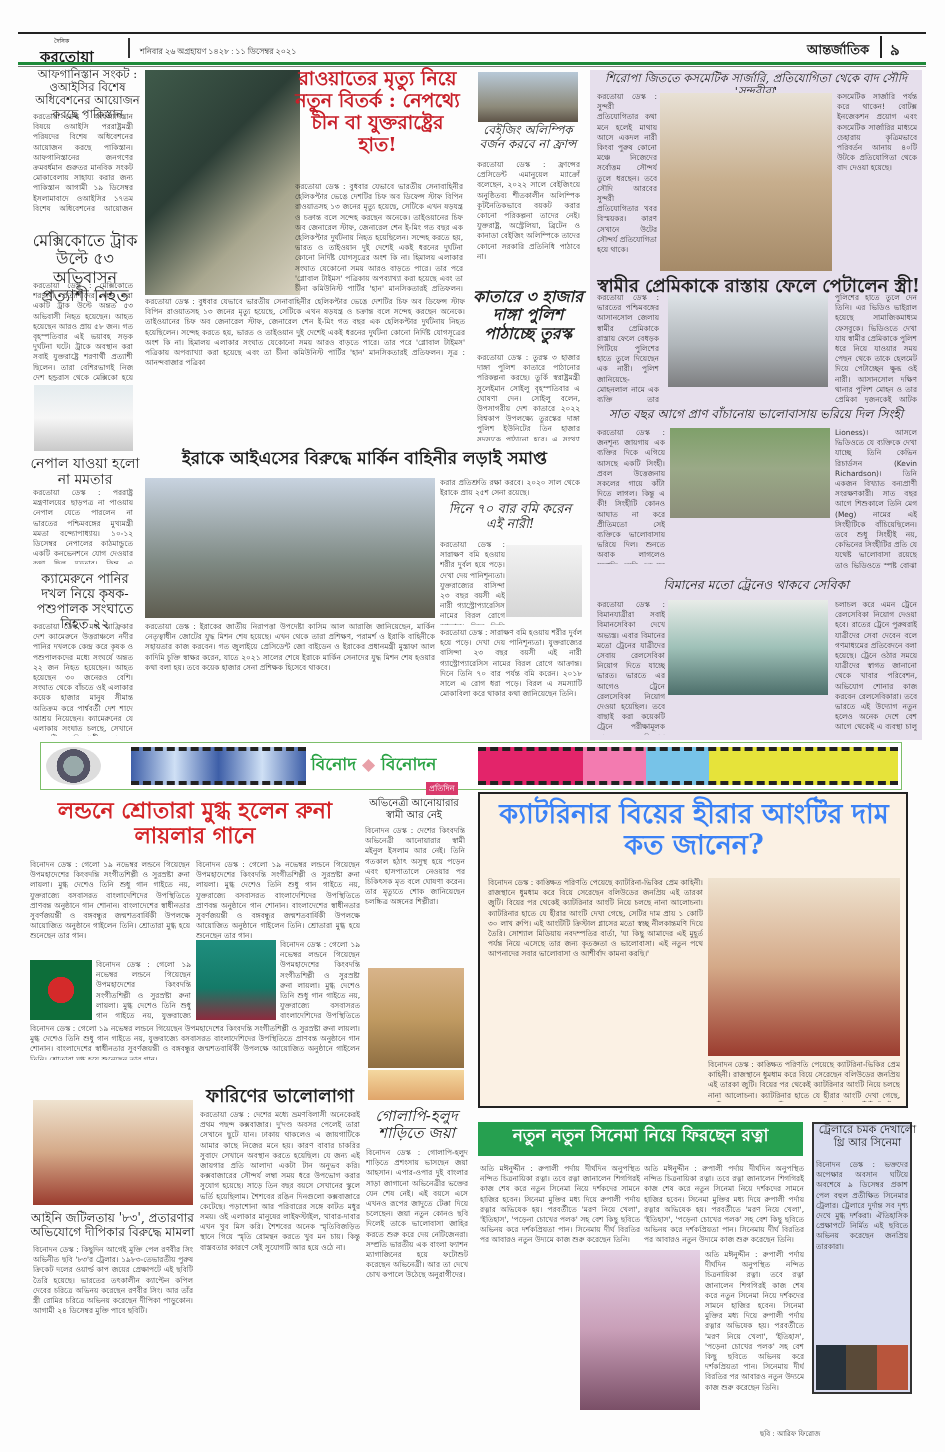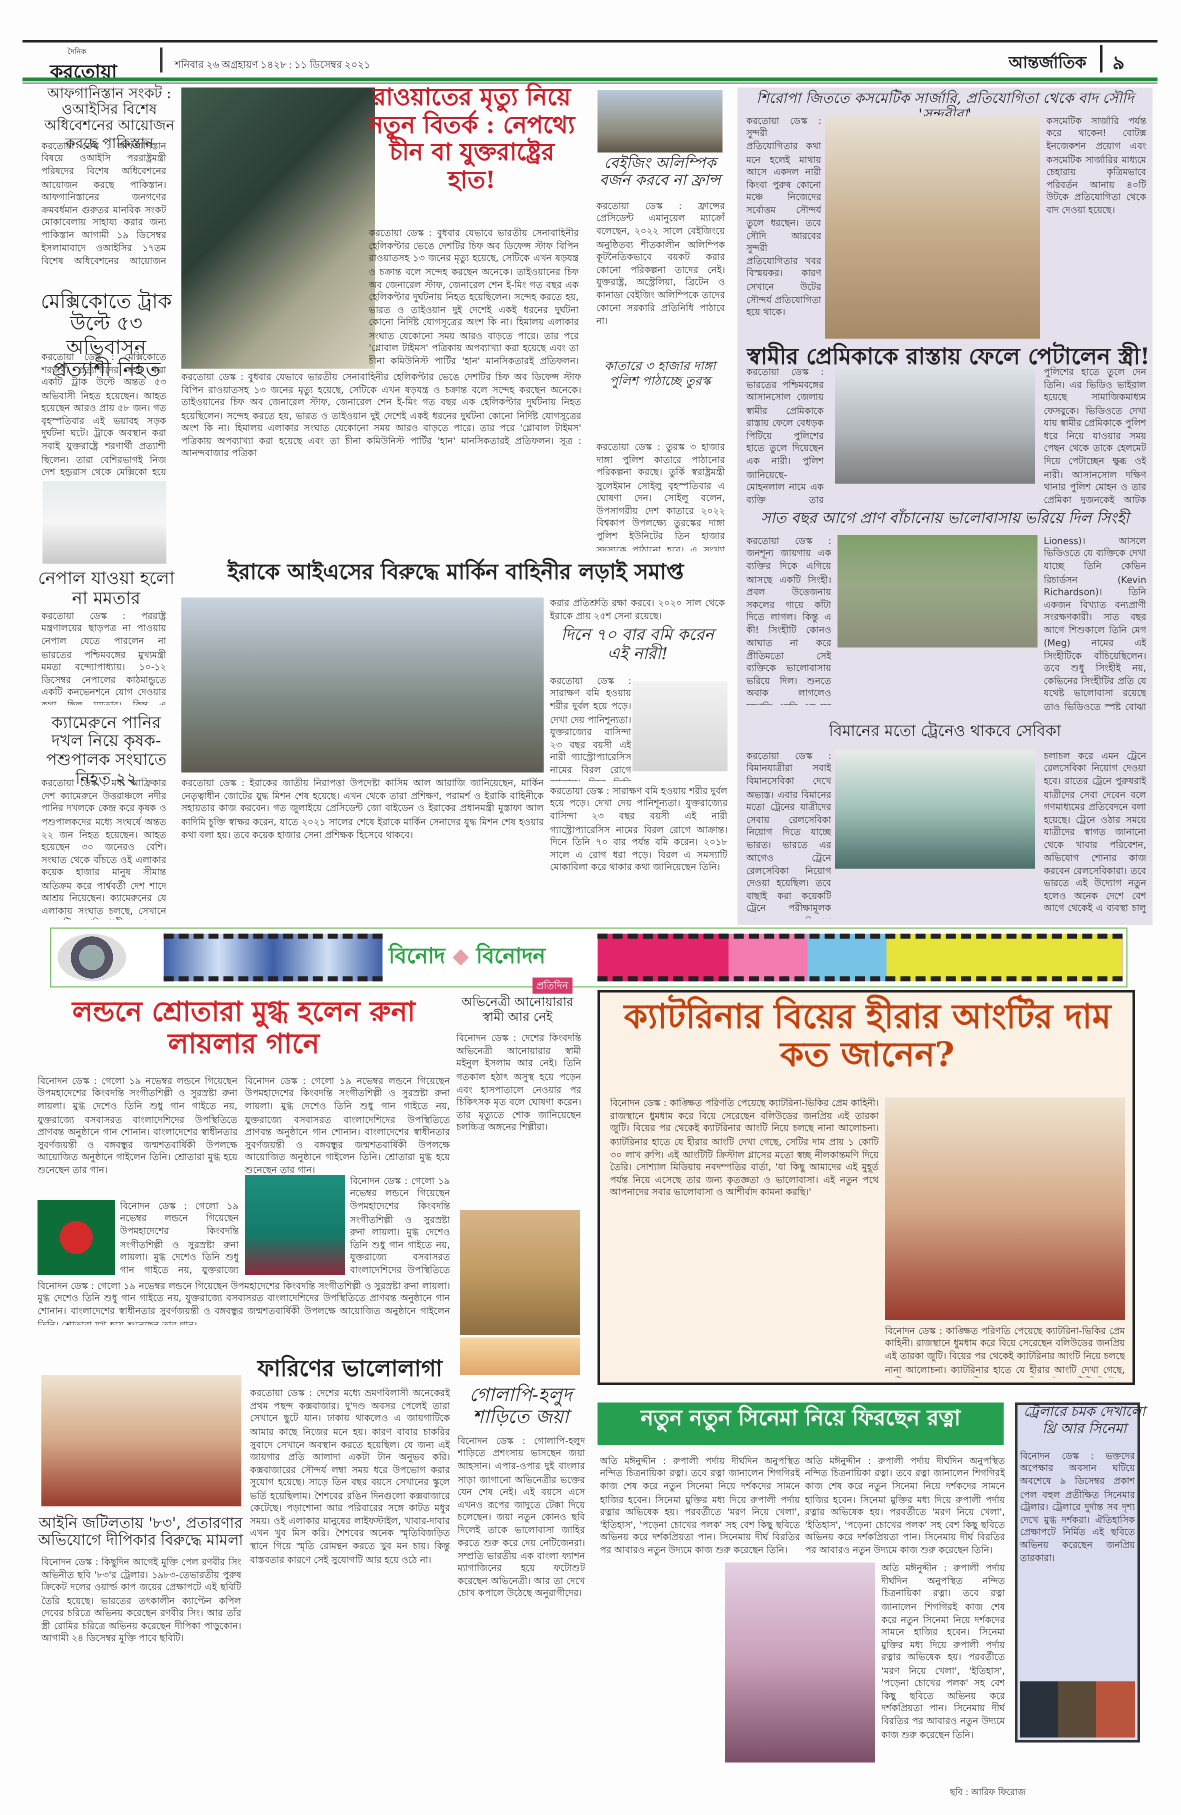--- a/index.html
+++ b/index.html
@@ -72,40 +72,40 @@
 <div class="abs body-text" style="left:33px;top:622px;width:100px;height:114px;">করতোয়া ডেস্ক : মধ্য আফ্রিকার দেশ ক্যামেরুনে উত্তরাঞ্চলে নদীর পানির দখলকে কেন্দ্র করে কৃষক ও পশুপালকদের মধ্যে সংঘর্ষে অন্তত ২২ জন নিহত হয়েছেন। আহত হয়েছেন ৩০ জনেরও বেশি। সংঘাত থেকে বাঁচতে ওই এলাকার কয়েক হাজার মানুষ সীমান্ত অতিক্রম করে পার্শ্ববর্তী দেশ শাদে আশ্রয় নিয়েছেন। ক্যামেরুনের যে এলাকায় সংঘাত চলছে, সেখানে কয়েকটি জাতিগোষ্ঠীর মানুষের বসবাস রয়েছে।</div>
 
 <div class="abs photo ph-general" style="left:145px;top:70px;width:155px;height:225px;"></div>
 <div class="abs hl" style="left:290px;top:68px;width:175px;font-size:19px;color:#c8202a;font-weight:bold;">রাওয়াতের মৃত্যু নিয়ে নতুন বিতর্ক : নেপথ্যে চীন বা যুক্তরাষ্ট্রের হাত!</div>
 <div class="abs body-text" style="left:295px;top:182px;width:168px;height:110px;">করতোয়া ডেস্ক : বুধবার যেভাবে ভারতীয় সেনাবাহিনীর হেলিকপ্টার ভেঙে দেশটির চিফ অব ডিফেন্স স্টাফ বিপিন রাওয়াতসহ ১৩ জনের মৃত্যু হয়েছে, সেটিকে এখন ষড়যন্ত্র ও চক্রান্ত বলে সন্দেহ করছেন অনেকে। তাইওয়ানের চিফ অব জেনারেল স্টাফ, জেনারেল শেন ই-মিং গত বছর এক হেলিকপ্টার দুর্ঘটনায় নিহত হয়েছিলেন। সন্দেহ করতে হয়, ভারত ও তাইওয়ান দুই দেশেই একই ধরনের দুর্ঘটনা কোনো নির্দিষ্ট যোগসূত্রের অংশ কি না। হিমালয় এলাকার সংঘাত যেকোনো সময় আরও বাড়তে পারে। তার পরে 'গ্লোবাল টাইমস' পত্রিকায় অপব্যাখ্যা করা হয়েছে এবং তা চীনা কমিউনিস্ট পার্টির 'হান' মানসিকতারই প্রতিফলন। সূত্র : আনন্দবাজার পত্রিকা</div>
 <div class="abs body-text" style="left:145px;top:297px;width:320px;height:145px;">করতোয়া ডেস্ক : বুধবার যেভাবে ভারতীয় সেনাবাহিনীর হেলিকপ্টার ভেঙে দেশটির চিফ অব ডিফেন্স স্টাফ বিপিন রাওয়াতসহ ১৩ জনের মৃত্যু হয়েছে, সেটিকে এখন ষড়যন্ত্র ও চক্রান্ত বলে সন্দেহ করছেন অনেকে। তাইওয়ানের চিফ অব জেনারেল স্টাফ, জেনারেল শেন ই-মিং গত বছর এক হেলিকপ্টার দুর্ঘটনায় নিহত হয়েছিলেন। সন্দেহ করতে হয়, ভারত ও তাইওয়ান দুই দেশেই একই ধরনের দুর্ঘটনা কোনো নির্দিষ্ট যোগসূত্রের অংশ কি না। হিমালয় এলাকার সংঘাত যেকোনো সময় আরও বাড়তে পারে। তার পরে 'গ্লোবাল টাইমস' পত্রিকায় অপব্যাখ্যা করা হয়েছে এবং তা চীনা কমিউনিস্ট পার্টির 'হান' মানসিকতারই প্রতিফলন। সূত্র : আনন্দবাজার পত্রিকা</div>
 
 <div class="abs photo ph-beijing" style="left:478px;top:72px;width:100px;height:50px;"></div>
 <div class="abs hl" style="left:472px;top:124px;width:112px;font-size:12px;font-style:italic;">বেইজিং অলিম্পিক বর্জন করবে না ফ্রান্স</div>
 <div class="abs body-text" style="left:477px;top:160px;width:103px;height:128px;">করতোয়া ডেস্ক : ফ্রান্সের প্রেসিডেন্ট এমানুয়েল ম্যাক্রোঁ বলেছেন, ২০২২ সালে বেইজিংয়ে অনুষ্ঠিতব্য শীতকালীন অলিম্পিক কূটনৈতিকভাবে বয়কট করার কোনো পরিকল্পনা তাদের নেই। যুক্তরাষ্ট্র, অস্ট্রেলিয়া, ব্রিটেন ও কানাডা বেইজিং অলিম্পিকে তাদের কোনো সরকারি প্রতিনিধি পাঠাবে না।</div>
-<div class="abs hl" style="left:472px;top:288px;width:112px;font-size:10px;font-style:italic;">কাতারে ৩ হাজার দাঙ্গা পুলিশ পাঠাচ্ছে তুরস্ক</div>
+<div class="abs hl" style="left:472px;top:288px;width:112px;font-size:16px;font-style:italic;font-weight:bold;">কাতারে ৩ হাজার দাঙ্গা পুলিশ পাঠাচ্ছে তুরস্ক</div>
 <div class="abs body-text" style="left:477px;top:353px;width:103px;height:88px;">করতোয়া ডেস্ক : তুরস্ক ৩ হাজার দাঙ্গা পুলিশ কাতারে পাঠানোর পরিকল্পনা করছে। তুর্কি স্বরাষ্ট্রমন্ত্রী সুলেইমান সোইলু বৃহস্পতিবার এ ঘোষণা দেন। সোইলু বলেন, উপসাগরীয় দেশ কাতারে ২০২২ বিশ্বকাপ উপলক্ষ্যে তুরস্কের দাঙ্গা পুলিশ ইউনিটের তিন হাজার সদস্যকে পাঠানো হবে। এ সংখ্যা আরও বাড়ানো হতে পারে।</div>
 
 <div class="abs lav" style="left:590px;top:70px;width:332px;height:670px;"></div>
 <div class="abs hl" style="left:592px;top:72px;width:328px;font-size:11.5px;font-style:italic;">শিরোপা জিততে কসমেটিক সার্জারি, প্রতিযোগিতা থেকে বাদ সৌদি 'সুন্দরীরা'</div>
 <div class="abs body-text" style="left:597px;top:92px;width:60px;height:178px;">করতোয়া ডেস্ক : সুন্দরী প্রতিযোগিতার কথা মনে হলেই মাথায় আসে একদল নারী কিংবা পুরুষ কোনো মঞ্চে নিজেদের সর্বোত্তম সৌন্দর্য তুলে ধরছেন। তবে সৌদি আরবের সুন্দরী প্রতিযোগিতার খবর বিস্ময়কর। কারণ সেখানে উটের সৌন্দর্য প্রতিযোগিতা হয়ে থাকে।</div>
 <div class="abs photo ph-camel" style="left:660px;top:93px;width:172px;height:178px;"></div>
 <div class="abs body-text" style="left:837px;top:92px;width:80px;height:178px;">কসমেটিক সার্জারি পর্যন্ত করে থাকেন! বোটক্স ইনজেকশন প্রয়োগ এবং কসমেটিক সার্জারির মাধ্যমে চেহারায় কৃত্রিমভাবে পরিবর্তন আনায় ৪০টি উটকে প্রতিযোগিতা থেকে বাদ দেওয়া হয়েছে।</div>
 
 <div class="abs hl" style="left:592px;top:276px;width:328px;font-size:18px;font-weight:bold;text-align:right;">স্বামীর প্রেমিকাকে রাস্তায় ফেলে পেটালেন স্ত্রী!</div>
 <div class="abs body-text" style="left:597px;top:293px;width:62px;height:110px;">করতোয়া ডেস্ক : ভারতের পশ্চিমবঙ্গের আসানসোল জেলায় স্বামীর প্রেমিকাকে রাস্তায় ফেলে বেধড়ক পিটিয়ে পুলিশের হাতে তুলে দিয়েছেন এক নারী। পুলিশ জানিয়েছে- মোহনলাল নামে এক ব্যক্তি তার প্রেমিকাকে নিয়ে গিয়েছিলেন হোটেলে। কিন্তু মোহনের স্ত্রী তার পিছু নিয়েছিলেন। পরে হোটেলের রুমে হাতেনাতে ধরে দুজনকেই</div>
 <div class="abs photo ph-street" style="left:668px;top:293px;width:160px;height:94px;"></div>
 <div class="abs body-text" style="left:835px;top:293px;width:82px;height:110px;">পুলিশের হাতে তুলে দেন তিনি। এর ভিডিও ভাইরাল হয়েছে সামাজিকমাধ্যম ফেসবুকে। ভিডিওতে দেখা যায় স্বামীর প্রেমিকাকে পুলিশ ধরে নিয়ে যাওয়ার সময় পেছন থেকে তাকে হেলমেট দিয়ে পেটাচ্ছেন ক্ষুব্ধ ওই নারী। আসানসোল দক্ষিণ থানার পুলিশ মোহন ও তার প্রেমিকা দুজনকেই আটক করে। অবশ্য পরে থানা থেকে তাদের জামিন দেওয়া হয়।</div>
 
 <div class="abs hl" style="left:592px;top:408px;width:328px;font-size:12px;font-style:italic;">সাত বছর আগে প্রাণ বাঁচানোয় ভালোবাসায় ভরিয়ে দিল সিংহী</div>
 <div class="abs body-text" style="left:597px;top:428px;width:68px;height:136px;">করতোয়া ডেস্ক : জনশূন্য জায়গায় এক ব্যক্তির দিকে এগিয়ে আসছে একটি সিংহী। প্রবল উত্তেজনায় সকলের গায়ে কাঁটা দিতে লাগল। কিন্তু এ কী! সিংহীটি কোনও আঘাত না করে প্রীতিমতো সেই ব্যক্তিকে ভালোবাসায় ভরিয়ে দিল। শুনতে অবাক লাগলেও সম্প্রতি এমনি এক মন ভালো করা ভিডিও ভাইরাল হয়েছে (Viral Video)। ভিডিওটিতে দেখা যাচ্ছে, একজন ব্যক্তি একটি সিংহীর মুখোমুখি হলেও আশ্চর্যজনকভাবে সিংহীটি তাকে আক্রমণ না করে তার প্রতি ভালোবাসা প্রকাশ করতে শুরু করে (Man meet</div>
 <div class="abs photo ph-lion" style="left:670px;top:428px;width:160px;height:90px;"></div>
 <div class="abs body-text" style="left:835px;top:428px;width:82px;height:140px;">Lioness)। আসলে ভিডিওতে যে ব্যক্তিকে দেখা যাচ্ছে তিনি কেভিন রিচার্ডসন (Kevin Richardson)। তিনি একজন বিখ্যাত বন্যপ্রাণী সংরক্ষণকারী। সাত বছর আগে শিশুকালে তিনি মেগ (Meg) নামের এই সিংহীটিকে বাঁচিয়েছিলেন। তবে শুধু সিংহীই নয়, কেভিনের সিংহীটির প্রতি যে যথেষ্ট ভালোবাসা রয়েছে তাও ভিডিওতে স্পষ্ট বোঝা যাচ্ছে। Viral Video of man meet lioness: এমন চমকপ্রদ ভিডিওটি দেখে সোশ্যাল মিডিয়ার সকলেই হতবাক হয়ে গিয়েছেন।</div>
 
-<div class="abs hl" style="left:592px;top:578px;width:328px;font-size:12.5px;">বিমানের মতো ট্রেনেও থাকবে সেবিকা</div>
+<div class="abs hl" style="left:592px;top:578px;width:328px;font-size:12.5px;font-style:italic;">বিমানের মতো ট্রেনেও থাকবে সেবিকা</div>
 <div class="abs body-text" style="left:597px;top:600px;width:68px;height:135px;">করতোয়া ডেস্ক : বিমানযাত্রীরা সবাই বিমানসেবিকা দেখে অভ্যস্ত। এবার বিমানের মতো ট্রেনের যাত্রীদের সেবায় রেলসেবিকা নিয়োগ দিতে যাচ্ছে ভারত। ভারতে এর আগেও ট্রেনে রেলসেবিকা নিয়োগ দেওয়া হয়েছিল। তবে বাছাই করা কয়েকটি ট্রেনে পরীক্ষামূলক ভাবে এ নিয়োগ দিয়েছিল কর্তৃপক্ষ।</div>
 <div class="abs photo ph-train" style="left:668px;top:600px;width:160px;height:95px;"></div>
 <div class="abs body-text" style="left:835px;top:600px;width:82px;height:135px;">চলাচল করে এমন ট্রেনে রেলসেবিকা নিয়োগ দেওয়া হবে। রাতের ট্রেনে পুরুষরাই যাত্রীদের সেবা দেবেন বলে গণমাধ্যমের প্রতিবেদনে বলা হয়েছে। ট্রেনে ওঠার সময়ে যাত্রীদের স্বাগত জানানো থেকে খাবার পরিবেশন, অভিযোগ শোনার কাজ করবেন রেলসেবিকারা। তবে ভারতে এই উদ্যোগ নতুন হলেও অনেক দেশে বেশ আগে থেকেই এ ব্যবস্থা চালু রয়েছে।</div>
 
 <div class="abs hl" style="left:142px;top:449px;width:445px;font-size:17px;font-weight:bold;">ইরাকে আইএসের বিরুদ্ধে মার্কিন বাহিনীর লড়াই সমাপ্ত</div>
 <div class="abs photo ph-soldiers" style="left:145px;top:478px;width:290px;height:140px;"></div>
 <div class="abs body-text" style="left:440px;top:478px;width:140px;height:22px;">করার প্রতিশ্রুতি রক্ষা করবে। ২০২০ সাল থেকে ইরাকে প্রায় ২৫শ সেনা রয়েছে।</div>
 <div class="abs body-text" style="left:145px;top:622px;width:290px;height:114px;">করতোয়া ডেস্ক : ইরাকের জাতীয় নিরাপত্তা উপদেষ্টা কাসিম আল আরাজি জানিয়েছেন, মার্কিন নেতৃত্বাধীন জোটের যুদ্ধ মিশন শেষ হয়েছে। এখন থেকে তারা প্রশিক্ষণ, পরামর্শ ও ইরাকি বাহিনীকে সহায়তার কাজ করবেন। গত জুলাইয়ে প্রেসিডেন্ট জো বাইডেন ও ইরাকের প্রধানমন্ত্রী মুস্তাফা আল কাদিমি চুক্তি স্বাক্ষর করেন, যাতে ২০২১ সালের শেষে ইরাকে মার্কিন সেনাদের যুদ্ধ মিশন শেষ হওয়ার কথা বলা হয়। তবে কয়েক হাজার সেনা প্রশিক্ষক হিসেবে থাকবে।</div>
 
 <div class="abs hl" style="left:440px;top:502px;width:140px;font-size:13px;font-style:italic;">দিনে ৭০ বার বমি করেন এই নারী!</div>
@@ -132,21 +132,21 @@
 <div class="abs body-text" style="left:30px;top:1024px;width:330px;height:36px;">বিনোদন ডেস্ক : গেলো ১৯ নভেম্বর লন্ডনে গিয়েছেন উপমহাদেশের কিংবদন্তি সংগীতশিল্পী ও সুরস্রষ্টা রুনা লায়লা। মুগ্ধ দেশেও তিনি শুধু গান গাইতে নয়, যুক্তরাজ্যে বসবাসরত বাংলাদেশিদের উপস্থিতিতে প্রাণবন্ত অনুষ্ঠানে গান শোনান। বাংলাদেশের স্বাধীনতার সুবর্ণজয়ন্তী ও বঙ্গবন্ধুর জন্মশতবার্ষিকী উপলক্ষে আয়োজিত অনুষ্ঠানে গাইলেন তিনি। শ্রোতারা মুগ্ধ হয়ে শুনেছেন তার গান।</div>
 <div class="abs body-text" style="left:196px;top:860px;width:164px;height:80px;">বিনোদন ডেস্ক : গেলো ১৯ নভেম্বর লন্ডনে গিয়েছেন উপমহাদেশের কিংবদন্তি সংগীতশিল্পী ও সুরস্রষ্টা রুনা লায়লা। মুগ্ধ দেশেও তিনি শুধু গান গাইতে নয়, যুক্তরাজ্যে বসবাসরত বাংলাদেশিদের উপস্থিতিতে প্রাণবন্ত অনুষ্ঠানে গান শোনান। বাংলাদেশের স্বাধীনতার সুবর্ণজয়ন্তী ও বঙ্গবন্ধুর জন্মশতবার্ষিকী উপলক্ষে আয়োজিত অনুষ্ঠানে গাইলেন তিনি। শ্রোতারা মুগ্ধ হয়ে শুনেছেন তার গান।</div>
 <div class="abs photo ph-singer" style="left:196px;top:940px;width:80px;height:80px;"></div>
 <div class="abs body-text" style="left:280px;top:940px;width:80px;height:80px;">বিনোদন ডেস্ক : গেলো ১৯ নভেম্বর লন্ডনে গিয়েছেন উপমহাদেশের কিংবদন্তি সংগীতশিল্পী ও সুরস্রষ্টা রুনা লায়লা। মুগ্ধ দেশেও তিনি শুধু গান গাইতে নয়, যুক্তরাজ্যে বসবাসরত বাংলাদেশিদের উপস্থিতিতে প্রাণবন্ত অনুষ্ঠানে গান শোনান। বাংলাদেশের স্বাধীনতার সুবর্ণজয়ন্তী ও বঙ্গবন্ধুর জন্মশতবার্ষিকী উপলক্ষে আয়োজিত অনুষ্ঠানে গাইলেন তিনি। শ্রোতারা মুগ্ধ হয়ে শুনেছেন তার গান।</div>
 
 <div class="abs hl" style="left:364px;top:797px;width:100px;font-size:10px;">অভিনেত্রী আনোয়ারার স্বামী আর নেই</div>
 <div class="abs body-text" style="left:365px;top:826px;width:100px;height:140px;">বিনোদন ডেস্ক : দেশের কিংবদন্তি অভিনেত্রী আনোয়ারার স্বামী মইনুল ইসলাম আর নেই। তিনি গতকাল হঠাৎ অসুস্থ হয়ে পড়েন এবং হাসপাতালে নেওয়ার পর চিকিৎসক মৃত বলে ঘোষণা করেন। তার মৃত্যুতে শোক জানিয়েছেন চলচ্চিত্র অঙ্গনের শিল্পীরা।</div>
 <div class="abs photo ph-actress" style="left:368px;top:968px;width:96px;height:100px;"></div>
 
 <div class="abs peach-box" style="left:478px;top:792px;width:430px;height:316px;"></div>
-<div class="abs hl" style="left:485px;top:798px;width:418px;font-size:27px;color:#c2410c;font-weight:bold;">ক্যাটরিনার বিয়ের হীরার আংটির দাম কত জানেন?</div>
+<div class="abs hl" style="left:485px;top:798px;width:418px;font-size:27px;color:#3b82f6;font-weight:bold;">ক্যাটরিনার বিয়ের হীরার আংটির দাম কত জানেন?</div>
 <div class="abs body-text" style="left:488px;top:878px;width:215px;height:222px;">বিনোদন ডেস্ক : কাঙ্ক্ষিত পরিণতি পেয়েছে ক্যাটরিনা-ভিকির প্রেম কাহিনী। রাজস্থানে ধুমধাম করে বিয়ে সেরেছেন বলিউডের জনপ্রিয় এই তারকা জুটি। বিয়ের পর থেকেই ক্যাটরিনার আংটি নিয়ে চলছে নানা আলোচনা। ক্যাটরিনার হাতে যে হীরার আংটি দেখা গেছে, সেটির দাম প্রায় ১ কোটি ৩০ লাখ রুপি। এই আংটিটি ক্রিস্টাল গ্লাসের মতো স্বচ্ছ নীলকান্তমণি দিয়ে তৈরি। সোশ্যাল মিডিয়ায় নবদম্পতির বার্তা, 'যা কিছু আমাদের এই মুহূর্ত পর্যন্ত নিয়ে এসেছে তার জন্য কৃতজ্ঞতা ও ভালোবাসা। এই নতুন পথে আপনাদের সবার ভালোবাসা ও আশীর্বাদ কামনা করছি।'</div>
 <div class="abs photo ph-couple" style="left:708px;top:878px;width:192px;height:178px;"></div>
 <div class="abs body-text" style="left:708px;top:1060px;width:192px;height:42px;">বিনোদন ডেস্ক : কাঙ্ক্ষিত পরিণতি পেয়েছে ক্যাটরিনা-ভিকির প্রেম কাহিনী। রাজস্থানে ধুমধাম করে বিয়ে সেরেছেন বলিউডের জনপ্রিয় এই তারকা জুটি। বিয়ের পর থেকেই ক্যাটরিনার আংটি নিয়ে চলছে নানা আলোচনা। ক্যাটরিনার হাতে যে হীরার আংটি দেখা গেছে, সেটির দাম প্রায় ১ কোটি ৩০ লাখ রুপি। এই আংটিটি ক্রিস্টাল গ্লাসের মতো স্বচ্ছ নীলকান্তমণি দিয়ে তৈরি। সোশ্যাল মিডিয়ায় নবদম্পতির বার্তা, 'যা কিছু আমাদের এই মুহূর্ত পর্যন্ত নিয়ে এসেছে তার জন্য কৃতজ্ঞতা ও ভালোবাসা। এই নতুন পথে আপনাদের সবার ভালোবাসা ও আশীর্বাদ কামনা করছি।'</div>
 
 <div class="abs photo ph-couple" style="left:33px;top:1100px;width:160px;height:105px;"></div>
 <div class="abs hl" style="left:30px;top:1212px;width:165px;font-size:12px;">আইনি জটিলতায় '৮৩', প্রতারণার অভিযোগে দীপিকার বিরুদ্ধে মামলা</div>
 <div class="abs body-text" style="left:33px;top:1245px;width:160px;height:190px;">বিনোদন ডেস্ক : কিছুদিন আগেই মুক্তি পেল রণবীর সিং অভিনীত ছবি '৮৩'র ট্রেলার। ১৯৮৩-তেভারতীয় পুরুষ ক্রিকেট দলের ওয়ার্ল্ড কাপ জয়ের প্রেক্ষাপটে এই ছবিটি তৈরি হয়েছে। ভারতের তৎকালীন ক্যাপ্টেন কপিল দেবের চরিত্রে অভিনয় করেছেন রণবীর সিং। আর তাঁর স্ত্রী রোমির চরিত্রে অভিনয় করেছেন দীপিকা পাড়ুকোন। আগামী ২৪ ডিসেম্বর মুক্তি পাবে ছবিটি।</div>
 
 <div class="abs hl" style="left:200px;top:1070px;width:160px;font-size:18px;font-weight:bold;margin-top:16px;">ফারিণের ভালোলাগা</div>
 <div class="abs body-text" style="left:200px;top:1110px;width:160px;height:330px;">করতোয়া ডেস্ক : দেশের মধ্যে ভ্রমণবিলাসী অনেকেরই প্রথম পছন্দ কক্সবাজার। দু'দণ্ড অবসর পেলেই তারা সেখানে ছুটে যান। ঢাকায় থাকলেও এ জায়গাটিকে আমার কাছে নিজের মনে হয়। কারণ বাবার চাকরির সুবাদে সেখানে অবস্থান করতে হয়েছিল। যে জন্য এই জায়গার প্রতি আলাদা একটা টান অনুভব করি। কক্সবাজারের সৌন্দর্য লম্বা সময় ধরে উপভোগ করার সুযোগ হয়েছে। সাড়ে তিন বছর বয়সে সেখানের স্কুলে ভর্তি হয়েছিলাম। শৈশবের রঙিন দিনগুলো কক্সবাজারে কেটেছে। পড়াশোনা আর পরিবারের সঙ্গে কাটত মধুর সময়। ওই এলাকার মানুষের লাইফস্টাইল, খাবার-দাবার এখন খুব মিস করি। শৈশবের অনেক স্মৃতিবিজড়িত স্থানে গিয়ে স্মৃতি রোমন্থন করতে খুব মন চায়। কিন্তু বাস্তবতার কারণে সেই সুযোগটি আর হয়ে ওঠে না।</div>
@@ -157,15 +157,15 @@
 
 <div class="abs green-band" style="left:478px;top:1122px;width:325px;height:34px;"></div>
 <div class="abs hl" style="left:480px;top:1126px;width:321px;font-size:17px;color:#fff;font-weight:bold;">নতুন নতুন সিনেমা নিয়ে ফিরছেন রত্না</div>
 <div class="abs body-text" style="left:480px;top:1164px;width:160px;height:275px;">অতি মঈনুদ্দীন : রুপালী পর্দায় দীর্ঘদিন অনুপস্থিত নন্দিত চিত্রনায়িকা রত্না। তবে রত্না জানালেন শিগগিরই কাজ শেষ করে নতুন সিনেমা নিয়ে দর্শকদের সামনে হাজির হবেন। সিনেমা মুক্তির মধ্য দিয়ে রুপালী পর্দায় রত্নার অভিষেক হয়। পরবর্তীতে 'মরণ নিয়ে খেলা', 'ইতিহাস', 'পড়েনা চোখের পলক' সহ বেশ কিছু ছবিতে অভিনয় করে দর্শকপ্রিয়তা পান। সিনেমায় দীর্ঘ বিরতির পর আবারও নতুন উদ্যমে কাজ শুরু করেছেন তিনি।</div>
 <div class="abs body-text" style="left:644px;top:1164px;width:160px;height:80px;">অতি মঈনুদ্দীন : রুপালী পর্দায় দীর্ঘদিন অনুপস্থিত নন্দিত চিত্রনায়িকা রত্না। তবে রত্না জানালেন শিগগিরই কাজ শেষ করে নতুন সিনেমা নিয়ে দর্শকদের সামনে হাজির হবেন। সিনেমা মুক্তির মধ্য দিয়ে রুপালী পর্দায় রত্নার অভিষেক হয়। পরবর্তীতে 'মরণ নিয়ে খেলা', 'ইতিহাস', 'পড়েনা চোখের পলক' সহ বেশ কিছু ছবিতে অভিনয় করে দর্শকপ্রিয়তা পান। সিনেমায় দীর্ঘ বিরতির পর আবারও নতুন উদ্যমে কাজ শুরু করেছেন তিনি।</div>
 <div class="abs photo ph-ratna" style="left:580px;top:1250px;width:120px;height:160px;"></div>
 <div class="abs body-text" style="left:705px;top:1250px;width:99px;height:175px;">অতি মঈনুদ্দীন : রুপালী পর্দায় দীর্ঘদিন অনুপস্থিত নন্দিত চিত্রনায়িকা রত্না। তবে রত্না জানালেন শিগগিরই কাজ শেষ করে নতুন সিনেমা নিয়ে দর্শকদের সামনে হাজির হবেন। সিনেমা মুক্তির মধ্য দিয়ে রুপালী পর্দায় রত্নার অভিষেক হয়। পরবর্তীতে 'মরণ নিয়ে খেলা', 'ইতিহাস', 'পড়েনা চোখের পলক' সহ বেশ কিছু ছবিতে অভিনয় করে দর্শকপ্রিয়তা পান। সিনেমায় দীর্ঘ বিরতির পর আবারও নতুন উদ্যমে কাজ শুরু করেছেন তিনি।</div>
 <div class="abs" style="left:760px;top:1428px;font-size:7px;font-family:'DejaVu Sans',sans-serif;color:#333;">ছবি : আরিফ ফিরোজ</div>
 
 <div class="abs blue-box" style="left:812px;top:1122px;width:100px;height:272px;"></div>
-<div class="abs hl" style="left:814px;top:1124px;width:107px;font-size:11px;font-style:italic;">ট্রেলারে চমক দেখালো থ্রি আর সিনেমা</div>
+<div class="abs hl" style="left:814px;top:1124px;width:107px;font-size:11px;">ট্রেলারে চমক দেখালো থ্রি আর সিনেমা</div>
 <div class="abs body-text" style="left:816px;top:1160px;width:92px;height:180px;">বিনোদন ডেস্ক : ভক্তদের অপেক্ষার অবসান ঘটিয়ে অবশেষে ৯ ডিসেম্বর প্রকাশ পেল বহুল প্রতীক্ষিত সিনেমার ট্রেলার। ট্রেলারে দুর্দান্ত সব দৃশ্য দেখে মুগ্ধ দর্শকরা। ঐতিহাসিক প্রেক্ষাপটে নির্মিত এই ছবিতে অভিনয় করেছেন জনপ্রিয় তারকারা।</div>
 <div class="abs photo ph-poster" style="left:816px;top:1345px;width:92px;height:45px;"></div>
 
 </body></html>

